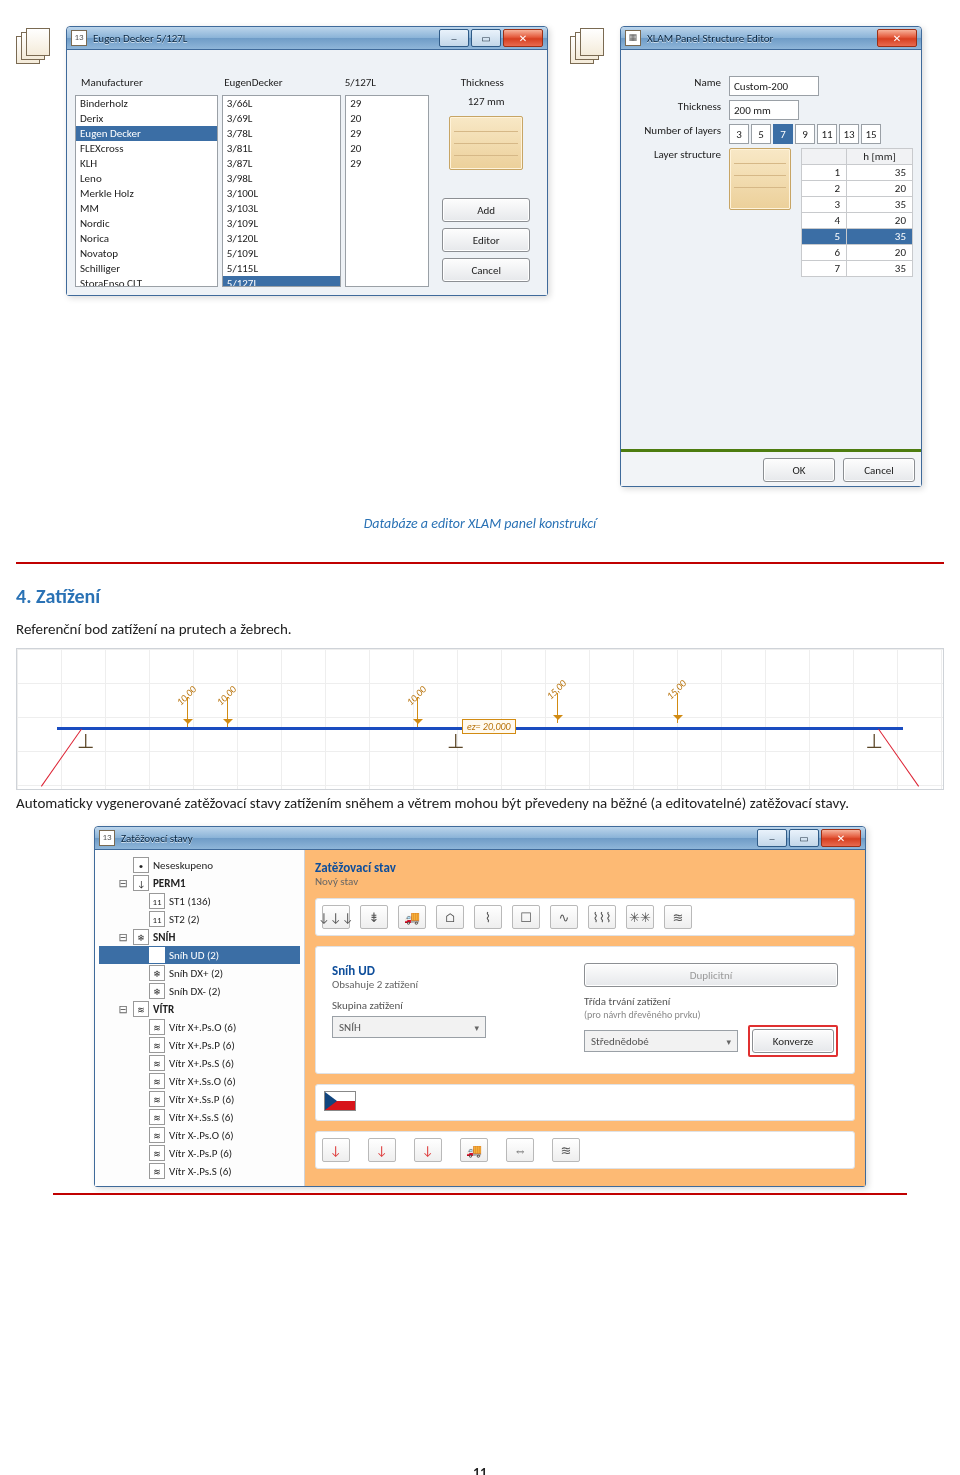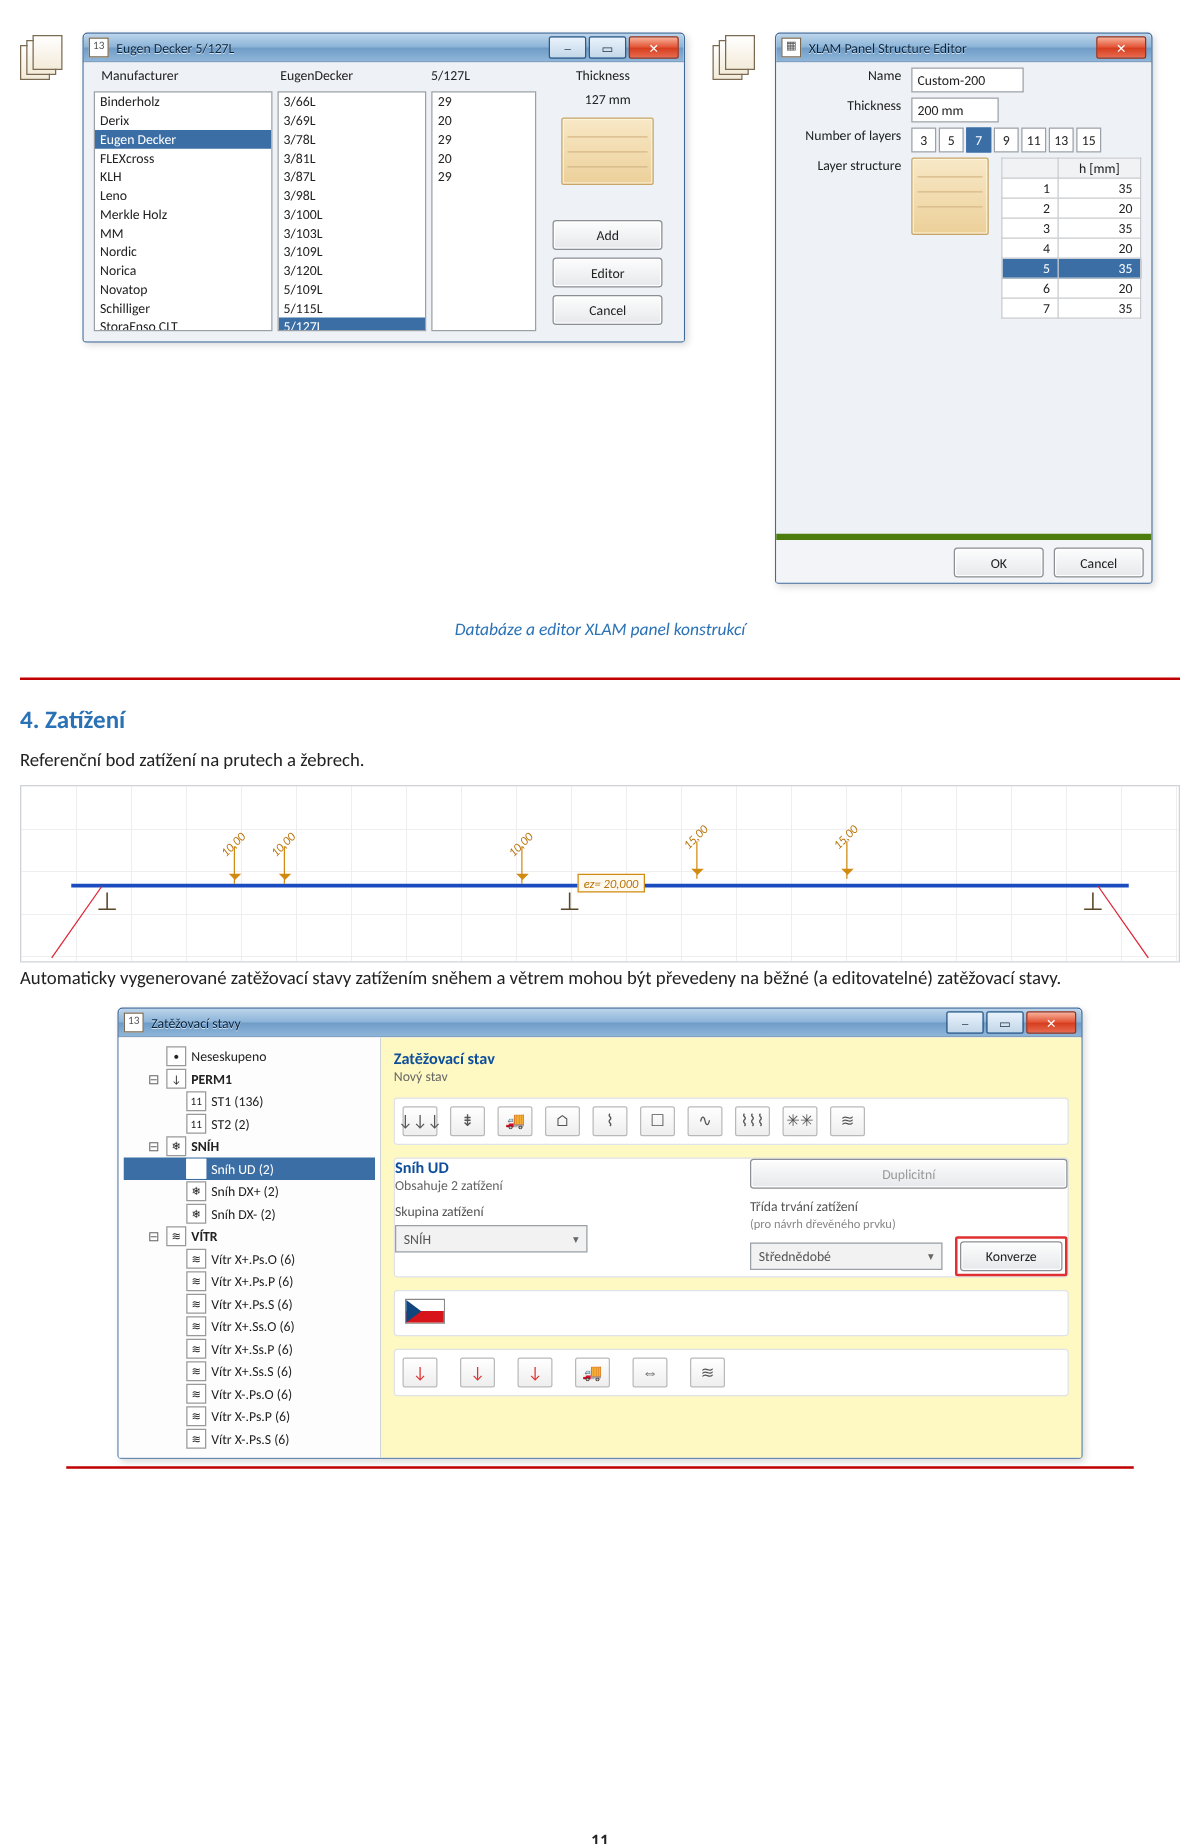--- a/index.html
+++ b/index.html
@@ -22,21 +22,21 @@
   .stackicon .s2{left:5px;top:4px}
   .stackicon .s3{left:10px;top:0}
   
   .win{border:1px solid #3f6a9a;border-radius:4px 4px 3px 3px;background:#f4f7fb;box-shadow:2px 2px 6px rgba(0,0,0,.15);font-size:11px;color:#222}
   .titlebar{height:22px;display:flex;align-items:center;gap:6px;padding:0 4px;background:linear-gradient(#bcd5eb,#8cb4d8 48%,#6f9cc7 52%,#8fb6d9);border-bottom:1px solid #3f6a9a;border-radius:4px 4px 0 0}
   .titlebar .ico16{width:14px;height:14px;display:inline-block;background:#fff;border:1px solid #7a6a52;font-size:9px;line-height:12px;text-align:center;color:#555}
   .titlebar .titletxt{font-weight:400;color:#082540;text-shadow:0 1px 0 rgba(255,255,255,.7)}
   .titlebar .winbtns{margin-left:auto;display:flex;gap:2px}
   .titlebar .winbtn{width:28px;height:16px;border:1px solid #2f5b87;border-radius:2px;background:linear-gradient(#e9f2fb,#c3d7e9);display:flex;align-items:center;justify-content:center;font-size:10px;color:#234}
   .titlebar .winbtn.close{width:38px;background:linear-gradient(#f7b199,#e45a3c 45%,#d63f20 55%,#e86a4f);color:#fff;border-color:#9c2f15}
-  .win .body{padding:0 8px 8px;background:#eef2f6}
+  .win .body{padding:22px 8px 8px;background:#eef2f6}
   .colhead{display:flex;gap:0;font-weight:400;color:#222;padding:2px 2px 4px}
   .colhead>div{flex:1;padding:2px 4px}
   .lists{display:flex;gap:4px}
   .listbox{border:1px solid #9aa0a6;background:#fff;height:190px;overflow:hidden;display:flex;flex-direction:column}
   .listbox .rowitm{padding:1px 4px;white-space:nowrap}
   .listbox .rowitm.sel{background:var(--sel);color:#fff}
   .listwrap{display:flex;flex:1}
   .listwrap .col{flex:1}
   .thumb{display:flex;flex-direction:column;align-items:center;gap:4px}
   .panelimg{width:72px;height:52px;border:1px solid #c7a565;background:linear-gradient(#f8e8c6,#ecd09a);position:relative;border-radius:2px;box-shadow:inset 0 0 0 1px #fff3da}
@@ -51,21 +51,21 @@
   .formrow{display:flex;gap:8px;margin:4px 0}
   .formrow label{color:#222;min-width:92px;text-align:right;font-size:11px}
   .inp{height:18px;border:1px solid #9aa0a6;background:#fff;padding:0 4px;font-size:11px;display:flex;align-items:center;min-width:80px}
   .numgrp{display:flex;gap:2px}
   .numgrp .seg{width:18px;height:18px;border:1px solid #9aa0a6;background:#fff;display:flex;align-items:center;justify-content:center;font-size:11px}
   .numgrp .seg.sel{background:var(--sel);color:#fff;border-color:var(--sel)}
   .tbl{width:100%;border-collapse:collapse;font-size:11px;background:#fff}
   .tbl th,.tbl td{border:1px solid #c8cacd;padding:1px 6px;text-align:right}
   .tbl th{background:#f1f2f4;font-weight:400;text-align:center}
   .tbl tr.sel td{background:var(--sel);color:#fff}
-  .botbtns{display:flex;gap:8px;justify-content:flex-end;padding:6px 6px 4px;background:#f2f4f7;border-top:5px solid #4d7c0f}
+  .botbtns{display:flex;gap:8px;justify-content:flex-end;padding:6px 6px 4px;background:#f2f4f7;border-top:3px solid #4d7c0f}
   
   .figcap{text-align:center;font-style:italic;color:var(--blue);margin:28px 0 30px}
   .hr-red{border:0;border-top:2px solid var(--red);margin:10px 0 20px}
   h2.sec{color:var(--blue);font-size:20px;margin:0 0 12px;font-weight:700}
   p.body{margin:0 0 10px;color:#222;font-size:15px}
   
   .diagram{border:1px solid #cfd3d8;height:140px;background:#fff;position:relative;overflow:hidden;margin:8px 0 4px}
   .diagram .grid{position:absolute;inset:0;background:
      repeating-linear-gradient(to right,#eee 0,#eee 1px,transparent 1px,transparent 44px),
      repeating-linear-gradient(to bottom,#eee 0,#eee 1px,transparent 1px,transparent 34px)}
@@ -80,25 +80,25 @@
   .lcwin{width:770px;margin:14px auto 0}
   .lcwin .body{display:flex;gap:0;padding:0}
   .tree{width:210px;border-right:1px solid #cfd3d8;background:#fdfdfd;padding:6px 4px;box-sizing:border-box}
   .tree .nd{display:flex;align-items:center;gap:4px;padding:1px 2px;font-size:11px;white-space:nowrap}
   .tree .nd .tw{width:12px;text-align:center;color:#666}
   .tree .nd .ic{width:14px;height:14px;border:1px solid #999;display:inline-flex;align-items:center;justify-content:center;font-size:9px;background:#fff}
   .tree .nd.sel{background:var(--sel);color:#fff}
   .tree .nd.sel .ic{border-color:#fff}
   .tree .indent1{padding-left:18px}
   .tree .indent2{padding-left:34px}
-  .rpane{flex:1;padding:10px 10px 4px;background:#fef9c3;display:flex;flex-direction:column;gap:10px}
+  .rpane{flex:1;padding:10px 10px 4px;background:#fdba74;display:flex;flex-direction:column;gap:10px}
   .rpane h4{margin:0;color:#0e4e9b;font-size:13px;font-weight:700}
   .iconrow{display:flex;gap:10px;align-items:center;border:1px solid #dfe2e6;border-radius:3px;padding:6px;background:#fff}
   .icn{width:26px;height:22px;border:1px solid #b9b9b9;border-radius:2px;display:flex;align-items:center;justify-content:center;font-size:13px;color:#555;background:linear-gradient(#fff,#eee)}
-  .panel{border:1px solid #dfe2e6;border-radius:3px;background:#fff;padding:0}
+  .panel{border:1px solid #dfe2e6;border-radius:3px;background:#fff;padding:16px}
   .panel label{font-size:11px;color:#555}
   .sel-input{height:20px;border:1px solid #9aa0a6;background:#f2f2f2;padding:0 6px;display:flex;align-items:center;min-width:140px;font-size:11px;color:#555}
   .sel-input .car{margin-left:auto;font-size:9px;color:#666}
   .redbox{border:2px solid #e03030;border-radius:2px;padding:2px}
   .flag{width:30px;height:18px;display:inline-block;position:relative;border:1px solid #888}
   .flag::before{content:"";position:absolute;inset:0;background:linear-gradient(#fff 0 50%,#d7141a 50% 100%)}
   .flag::after{content:"";position:absolute;left:0;top:0;border:9px solid transparent;border-left:12px solid #11457e}
   .pagenum{position:absolute;bottom:12px;left:0;right:0;text-align:center;font-weight:700;color:#222}
   .hr-thin{border:0;border-top:2px solid var(--red);margin:6px auto 0;width:92%}
 </style>

